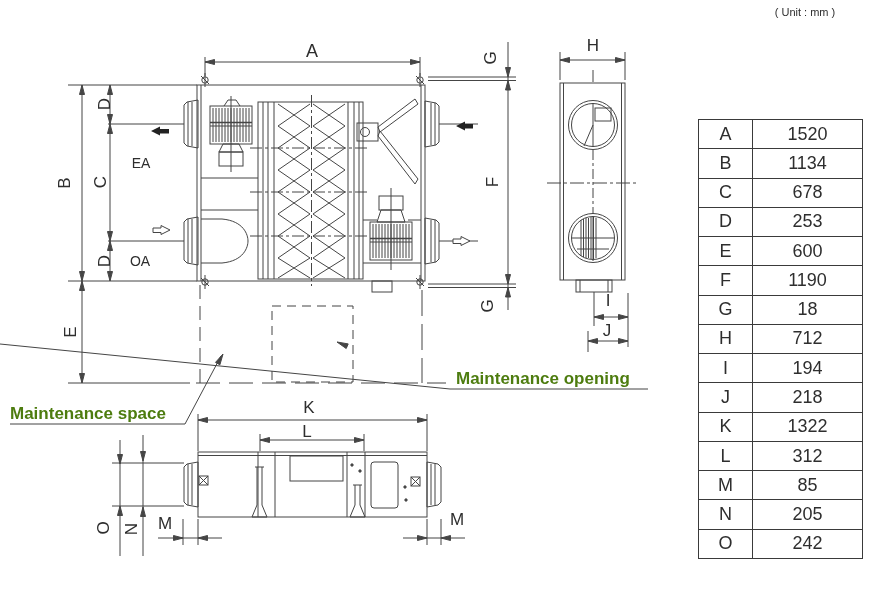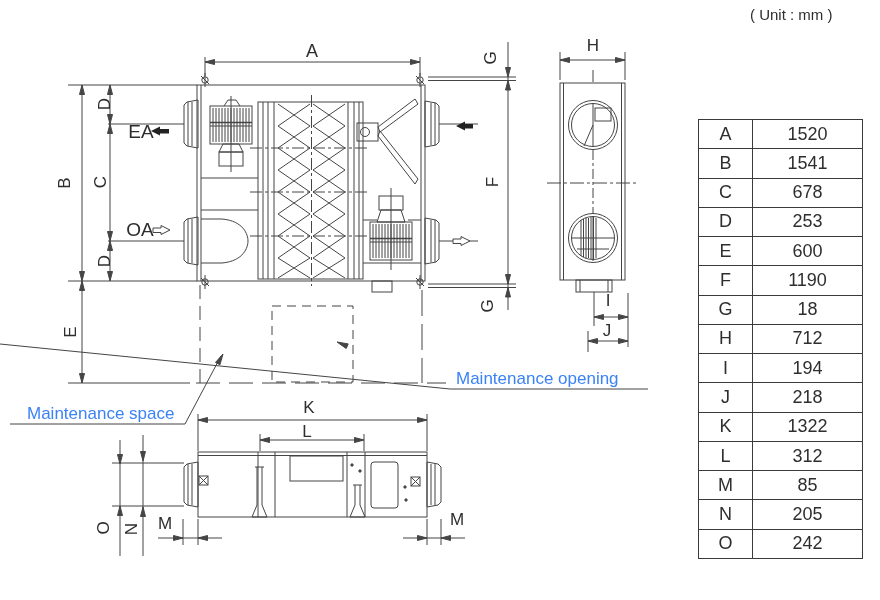--- a/index.html
+++ b/index.html
@@ -1,24 +1,24 @@
 <!DOCTYPE html>
 <html><head>
 <meta charset="utf-8">
 <style>
   html,body{margin:0;padding:0;background:#ffffff;}
   #canvas{position:relative;width:880px;height:600px;background:#ffffff;overflow:hidden;
           font-family:"Liberation Sans","DejaVu Sans",sans-serif;color:#2e2e2e;}
   #drawing{position:absolute;left:0;top:0;}
   .lbl{position:absolute;transform:translate(-50%,-50%);font-size:17px;color:#2e2e2e;white-space:nowrap;line-height:1;}
   .lbl.rot{transform:translate(-50%,-50%) rotate(-90deg);}
-  .lbl.small{font-size:19px;}
+  .lbl.small{font-size:14px;margin-top:32px;}
   .lbl.big{font-size:18px;}
-  .anno{position:absolute;font-size:17px;color:#3b82f6;white-space:nowrap;line-height:1;}
-  .note{position:absolute;left:750px;top:6px;width:110px;font-size:15px;color:#2e2e2e;}
+  .anno{position:absolute;font-size:17px;color:#4d7c0f;white-space:nowrap;line-height:1;font-weight:bold;}
+  .note{position:absolute;left:750px;top:6px;width:110px;text-align:center;font-size:11px;color:#2e2e2e;}
   #dim-table{position:absolute;left:698px;top:119px;width:164px;height:440px;border-collapse:collapse;table-layout:fixed;}
   #dim-table td{border:1.6px solid #3a3a3a;font-size:18px;color:#2e2e2e;text-align:center;padding:0;
                 font-family:"Liberation Sans","DejaVu Sans",sans-serif;}
   #dim-table col.c1{width:54px;} #dim-table col.c2{width:110px;}
 </style>
 </head>
 <body>
 
 <div id="canvas">
 
@@ -351,38 +351,38 @@
 <span class="lbl" style="left:309px;top:407px">K</span>
 <span class="lbl" style="left:307px;top:431px">L</span>
 <span class="lbl" style="left:165px;top:523px">M</span>
 <span class="lbl" style="left:457px;top:519px">M</span>
 <span class="lbl rot" style="left:131px;top:529px">N</span>
 <span class="lbl rot" style="left:103px;top:528px">O</span>
 
 <span class="lbl small" style="left:141px;top:131px">EA</span>
 <span class="lbl small" style="left:140px;top:229px">OA</span>
 
-<span class="anno" style="left:27px;top:405px">Maintenance space</span>
+<span class="anno" style="left:10px;top:405px">Maintenance space</span>
 <span class="anno" style="left:456px;top:370px">Maintenance opening</span>
 
 <div class="note">( Unit : mm )</div>
 
 <table id="dim-table">
   <colgroup>
         <col class="c1">
         <col class="c2">
       </colgroup>
   <tbody>
     <tr>
           <td>A</td>
           <td>1520</td>
         </tr>
     <tr>
           <td>B</td>
-          <td>1541</td>
+          <td>1134</td>
         </tr>
     <tr>
           <td>C</td>
           <td>678</td>
         </tr>
     <tr>
           <td>D</td>
           <td>253</td>
         </tr>
     <tr>

